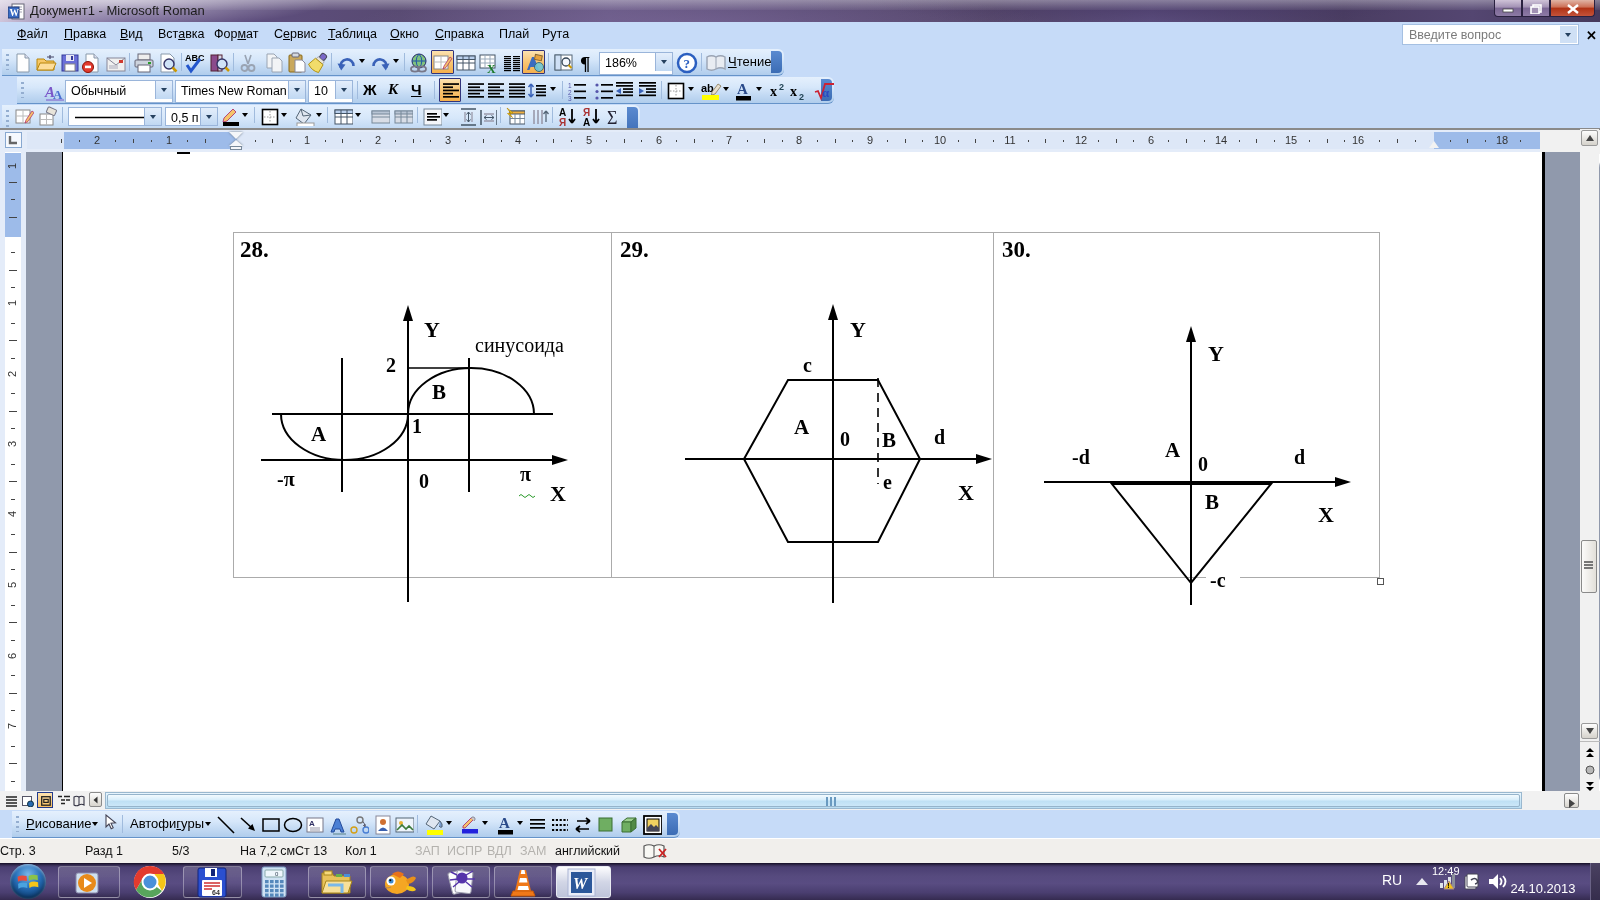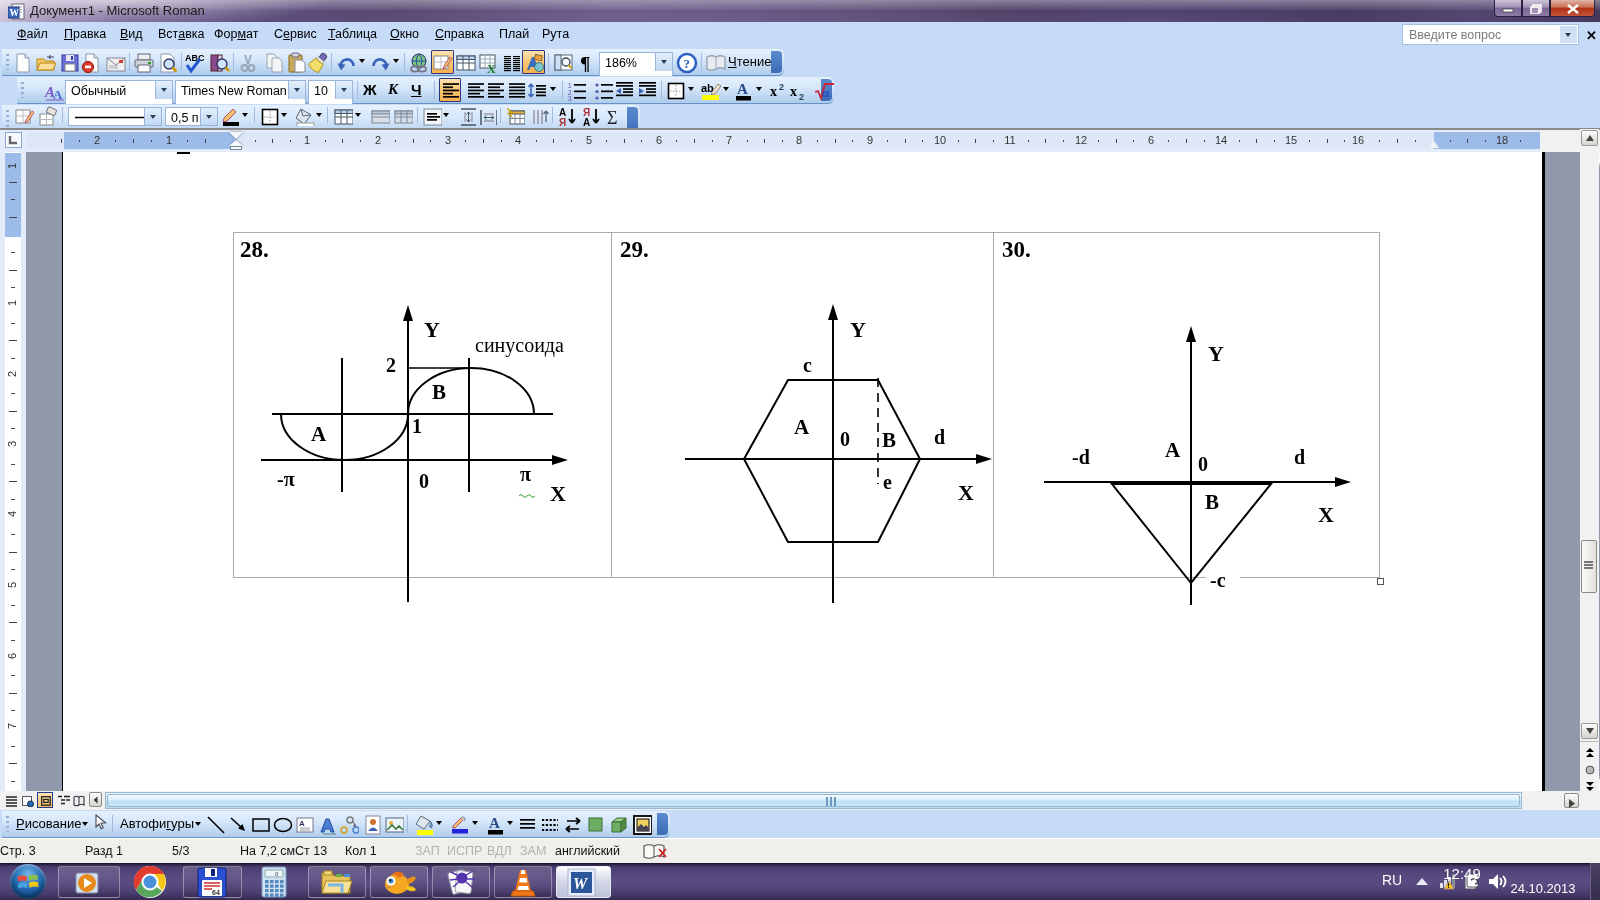--- a/index.html
+++ b/index.html
@@ -36,21 +36,21 @@
 .tbrow { left:0; width:1600px; background:#c6dbf8; }
 #tb1 { top:48px; height:28px; }
 #tb2 { top:76px; height:28px; }
 #tb3 { top:104px; height:24px; }
 .toolbar { position:absolute; top:1px; border-radius:0 6px 6px 0; background:linear-gradient(180deg,#e5f0fd 0%,#d6e7fa 40%,#c2d9f3 70%,#b0cdec 100%); border-bottom:1px solid #6593c9; }
 .tbgrip { position:absolute; left:4px; top:5px; width:3px; bottom:5px;
   background:repeating-linear-gradient(180deg,#94aed0 0 2px,transparent 2px 5px); }
 .chev { position:absolute; right:2px; top:2px; width:11px; bottom:2px; background:linear-gradient(180deg,#5a8ad0,#3b6cb4); border-radius:0 4px 4px 0; }
 
 
-.combo { position:absolute; top:3px; height:32px; background:#fff; border:1px solid #9ab5da; font-size:12.5px; color:#000; }
+.combo { position:absolute; top:3px; height:23px; background:#fff; border:1px solid #9ab5da; font-size:12.5px; color:#000; }
 .combo .txt { position:absolute; left:5px; top:3px; white-space:nowrap; }
 .combo .btn { position:absolute; right:0; top:0; width:17px; height:18px; background:linear-gradient(180deg,#e4eefb,#c0d8f2); border-left:1px solid #9ab5da; }
 .darr { width:0; height:0; border-left:3.5px solid transparent; border-right:3.5px solid transparent; border-top:4px solid #26415f; position:absolute; left:5px; top:7px; }
 
 
 #rulerrow { left:0; top:128px; width:1600px; height:24px; background:#e4ecf9; border-top:2px solid #8a8a8a; }
 #tabsel { position:absolute; left:5px; top:2px; width:17px; height:16px; background:#f6f9fe; border:1px solid #88a8d0; }
 #hruler { position:absolute; left:27px; top:2px; width:1513px; height:17px; background:#dde7f7; }
 #hruler .dark { position:absolute; top:0; height:17px; background:#9dbbe9; }
 .rnum { position:absolute; top:2px; font-size:11px; color:#333; font-family:"Liberation Sans",sans-serif; }
@@ -811,21 +811,21 @@
         <div class="abs" style="left:720px;top:4px;width:2px;height:9px;background:#6a9ac0"></div>
         <div class="abs" style="left:724px;top:4px;width:2px;height:9px;background:#6a9ac0"></div>
         <div class="abs" style="left:728px;top:4px;width:2px;height:9px;background:#6a9ac0"></div>
       </div>
  <div class="abs" style="left:1564px;top:2px;width:15px;height:15px;background:linear-gradient(180deg,#fdfdfd,#d8d5ce);border:1px solid #8a8a8a;border-radius:2px"><svg width="9" height="9" style="margin:2px 0 0 3px">
           <path d="M1 0 L7 4.5 L1 9 z" fill="#444"></path>
         </svg></div>
     </div>
 
   <div class="abs" id="drawbar">
-    <div class="toolbar" style="left:2px;width:668px;height:27px">
+    <div class="toolbar" style="left:12px;width:668px;height:27px">
         <div class="tbgrip"></div>
         <div class="chev"></div>
         <div class="abs" style="left:14px;top:5px;font-size:13px"><u>Р</u>исование</div>
         <div class="abs" style="left:80px;top:11px;width:0;height:0;border-left:3.5px solid transparent;border-right:3.5px solid transparent;border-top:4px solid #000"></div>
         <svg class="abs" style="left:90px;top:3px" width="16" height="18">
           <path d="M4 1 l0 12 l3 -3 l2.2 4.8 l2 -1 l-2.2 -4.6 l4.5 -0.4 z" fill="#fff" stroke="#445" stroke-width="1.1"></path>
         </svg>
         <div class="abs" style="left:110px;top:4px;width:1px;height:18px;background:#a0bbdd"></div>
         <div class="abs" style="left:118px;top:5px;font-size:13px">Автофи<u>г</u>уры</div>
         <div class="abs" style="left:193px;top:11px;width:0;height:0;border-left:3.5px solid transparent;border-right:3.5px solid transparent;border-top:4px solid #000"></div>
@@ -1043,18 +1043,18 @@
       </svg>
       <svg class="abs" style="left:1463px;top:10px" width="18" height="17">
         <rect x="2" y="3" width="11" height="13" rx="1" fill="#fff" stroke="#445"></rect>
         <rect x="4" y="1" width="11" height="13" rx="1" fill="#fff" stroke="#445"></rect>
         <path d="M8 7 q4 -3 6 0 q2 3 -2 4" fill="none" stroke="#445" stroke-width="1.6"></path>
       </svg>
       <svg class="abs" style="left:1487px;top:10px" width="20" height="17">
         <path d="M2 6 h4 l5 -5 v15 l-5 -5 h-4 z" fill="#fff"></path>
         <path d="M13 5 q3 3.5 0 7 M16 3 q5 5.5 0 11" stroke="#fff" stroke-width="1.8" fill="none"></path>
       </svg>
-      <div class="abs" style="left:1432px;top:2px;width:60px;font-size:15px;color:#fff;text-align:center">12:49</div>
+      <div class="abs" style="left:1432px;top:2px;width:60px;font-size:11px;color:#fff;text-align:left">12:49</div>
       <div class="abs" style="left:1506px;top:18px;width:74px;font-size:13px;color:#fff;text-align:center">24.10.2013</div>
       <div class="abs" style="left:1590px;top:0;width:10px;height:37px;background:linear-gradient(180deg,#4a4161,#352d4c);border-left:1px solid #6a6286"></div>
     </div>
 
 </div>
 
 </body></html>

